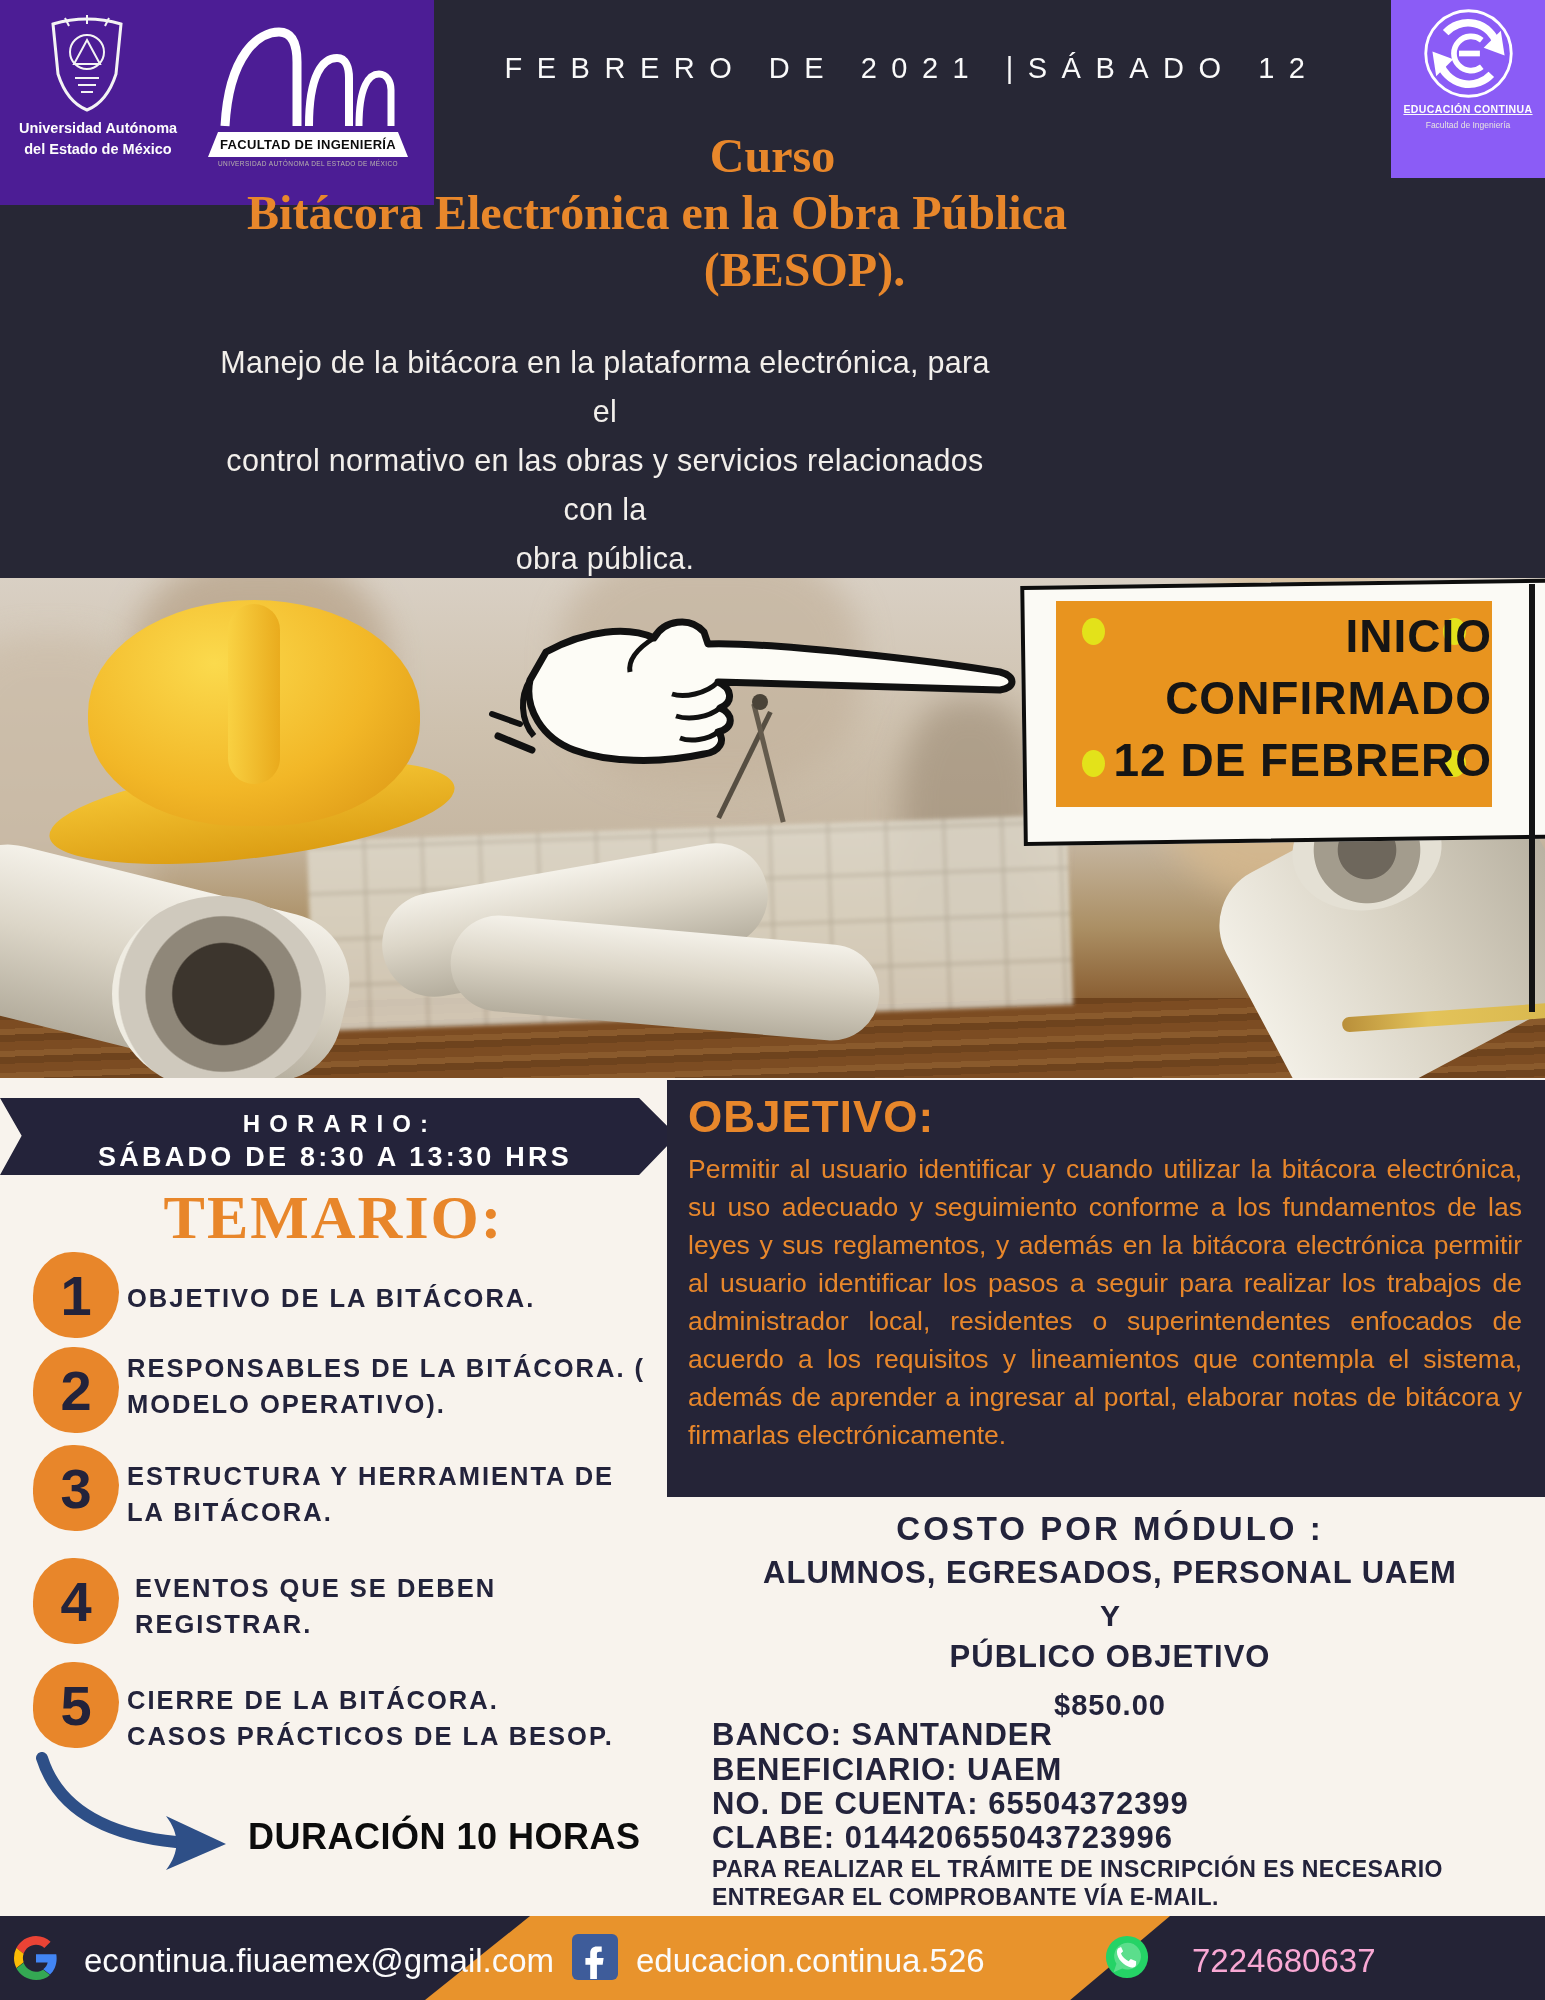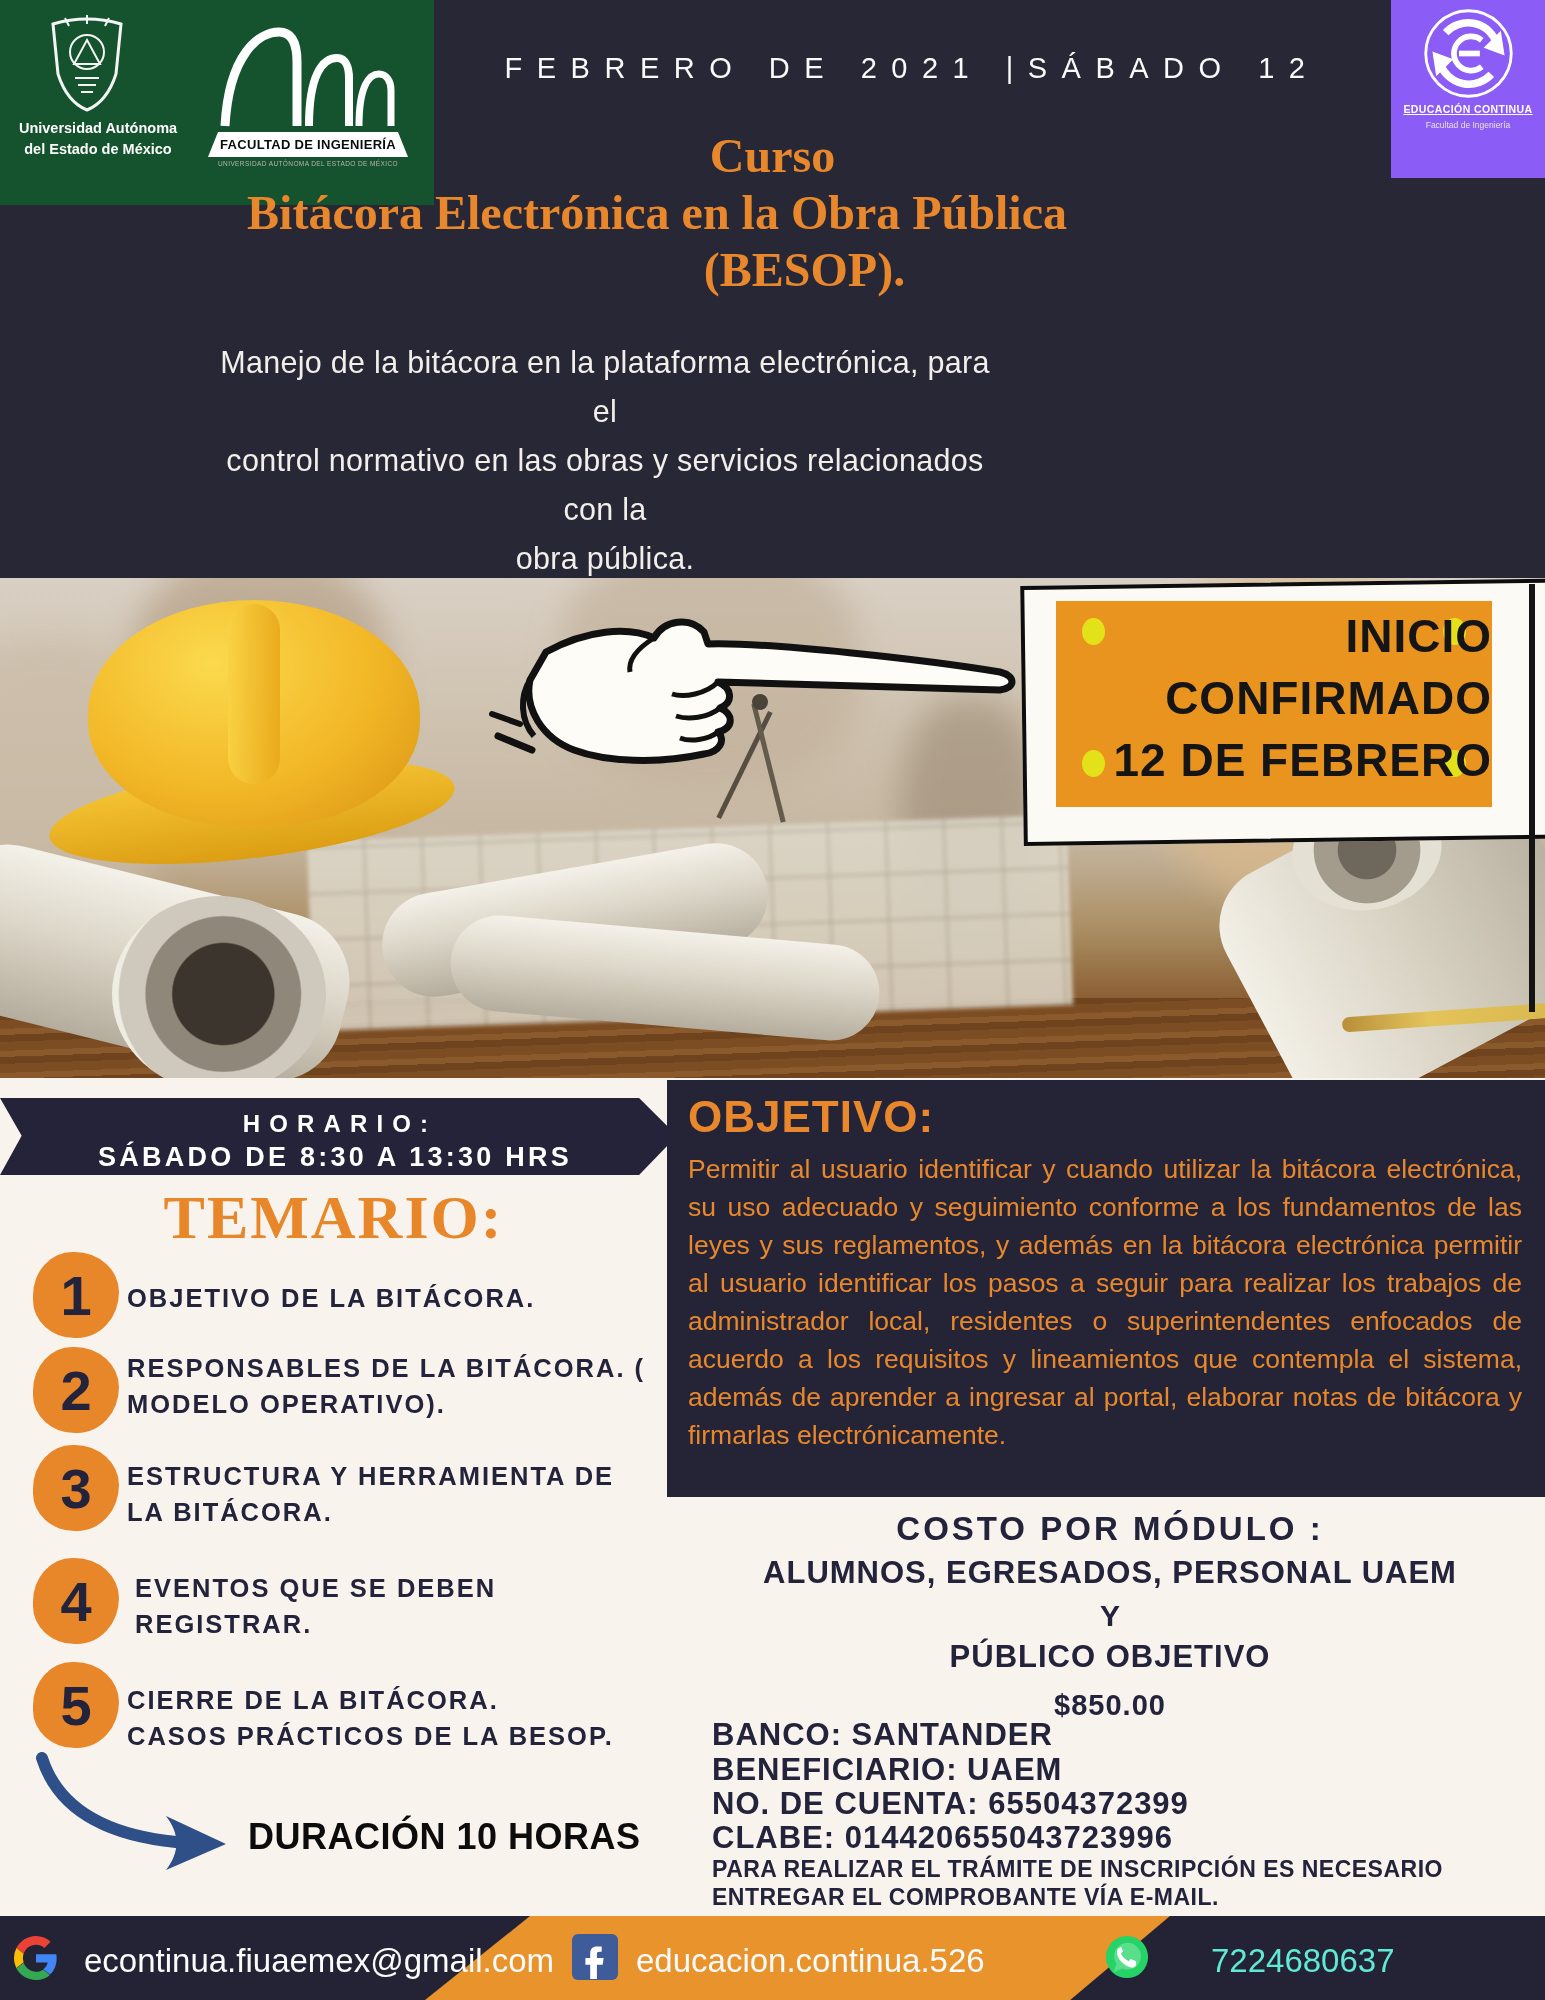--- a/index.html
+++ b/index.html
@@ -2,21 +2,21 @@
 <html><head>
 <meta charset="utf-8">
 <style>
   html,body{margin:0;padding:0;background:#ffffff;}
   #page{position:relative;width:1545px;height:2000px;background:#272735;overflow:hidden;
         font-family:"Liberation Sans",sans-serif;}
   .abs{position:absolute;}
   .pre{white-space:pre-line;}
 
   
-  .logo-box-left{left:0;top:0;width:434px;height:205px;background:#14532d;}
+  .logo-box-left{left:0;top:0;width:434px;height:205px;background:#4c1d95;}
   .uaem-shield{left:45px;top:12px;width:84px;height:102px;}
   .uaem-text{left:8px;top:118px;width:180px;text-align:center;color:#fdfdfd;
              font-size:14.5px;font-weight:700;line-height:21px;}
   .fi-arch{left:213px;top:22px;width:190px;height:108px;}
   .fi-banner{left:208px;top:132px;width:200px;height:25px;background:#ffffff;
              clip-path:polygon(5% 0,95% 0,100% 100%,0 100%);
              display:flex;align-items:center;justify-content:center;
              font-size:13px;font-weight:700;color:#0c0c0c;letter-spacing:.3px;}
   .fi-subtext{left:208px;top:160px;width:200px;text-align:center;color:#b9b4ae;
               font-size:6.5px;letter-spacing:.4px;}
@@ -134,21 +134,21 @@
 
   
   .footer{left:0;top:1916px;width:1545px;height:84px;background:#242336;}
   .footer-orange{left:425px;top:0;width:745px;height:84px;background:#e8932c;
                  clip-path:polygon(14.1% 0,100% 0,86.6% 100%,0 100%);}
   .g-icon{left:14px;top:20px;width:44px;height:44px;}
   .f-email{left:84px;top:26px;font-size:33px;color:#fbfbfb;}
   .fb-icon{left:572px;top:18px;width:46px;height:46px;background:#3e5c9a;border-radius:6px;}
   .f-fb{left:636px;top:26px;font-size:33px;color:#fbfbfb;}
   .wa-icon{left:1104px;top:18px;width:46px;height:46px;}
-  .f-phone{left:1192px;top:26px;font-size:33px;color:#5eead4;margin-left:19px;}
+  .f-phone{left:1192px;top:26px;font-size:33px;color:#f9a8d4;}
 </style>
 </head>
 <body>
 
 <div id="page">
 
   <div class="abs logo-box-left">
     <svg class="abs uaem-shield" viewBox="0 0 84 102">
       <path d="M8 12 Q42 2 76 12 L71 62 Q62 90 42 98 Q22 90 13 62 Z" fill="none" stroke="#f4f4f4" stroke-width="3"></path>
       <circle cx="42" cy="40" r="17" fill="none" stroke="#f4f4f4" stroke-width="2"></circle>

